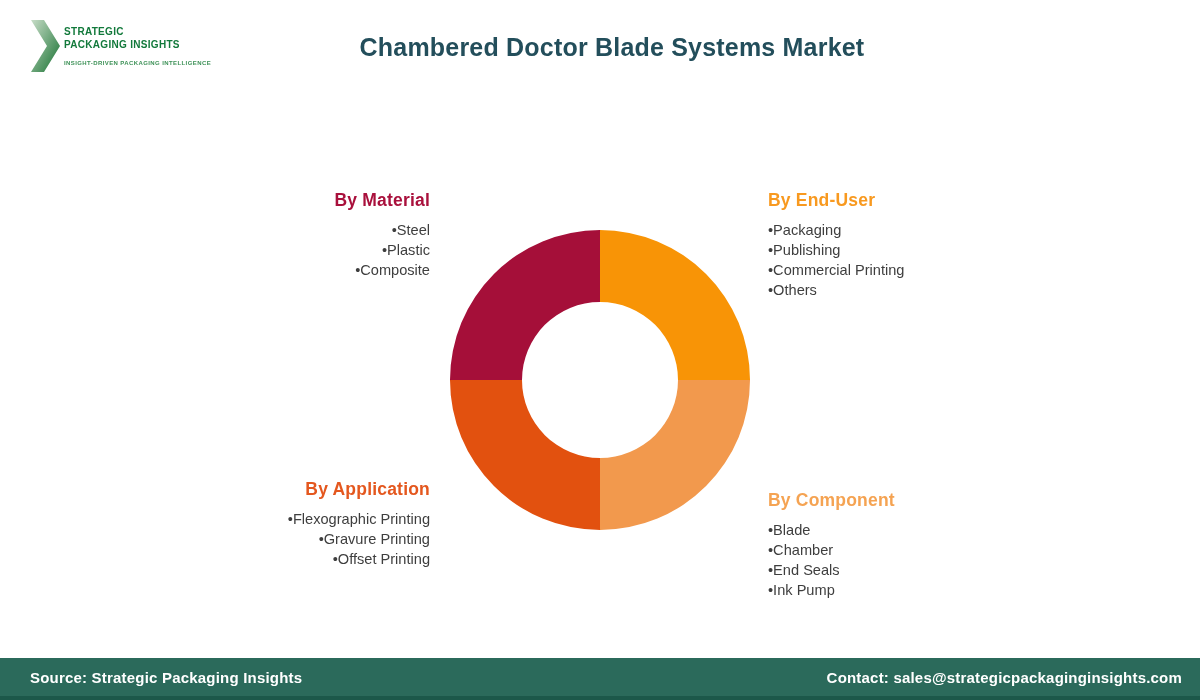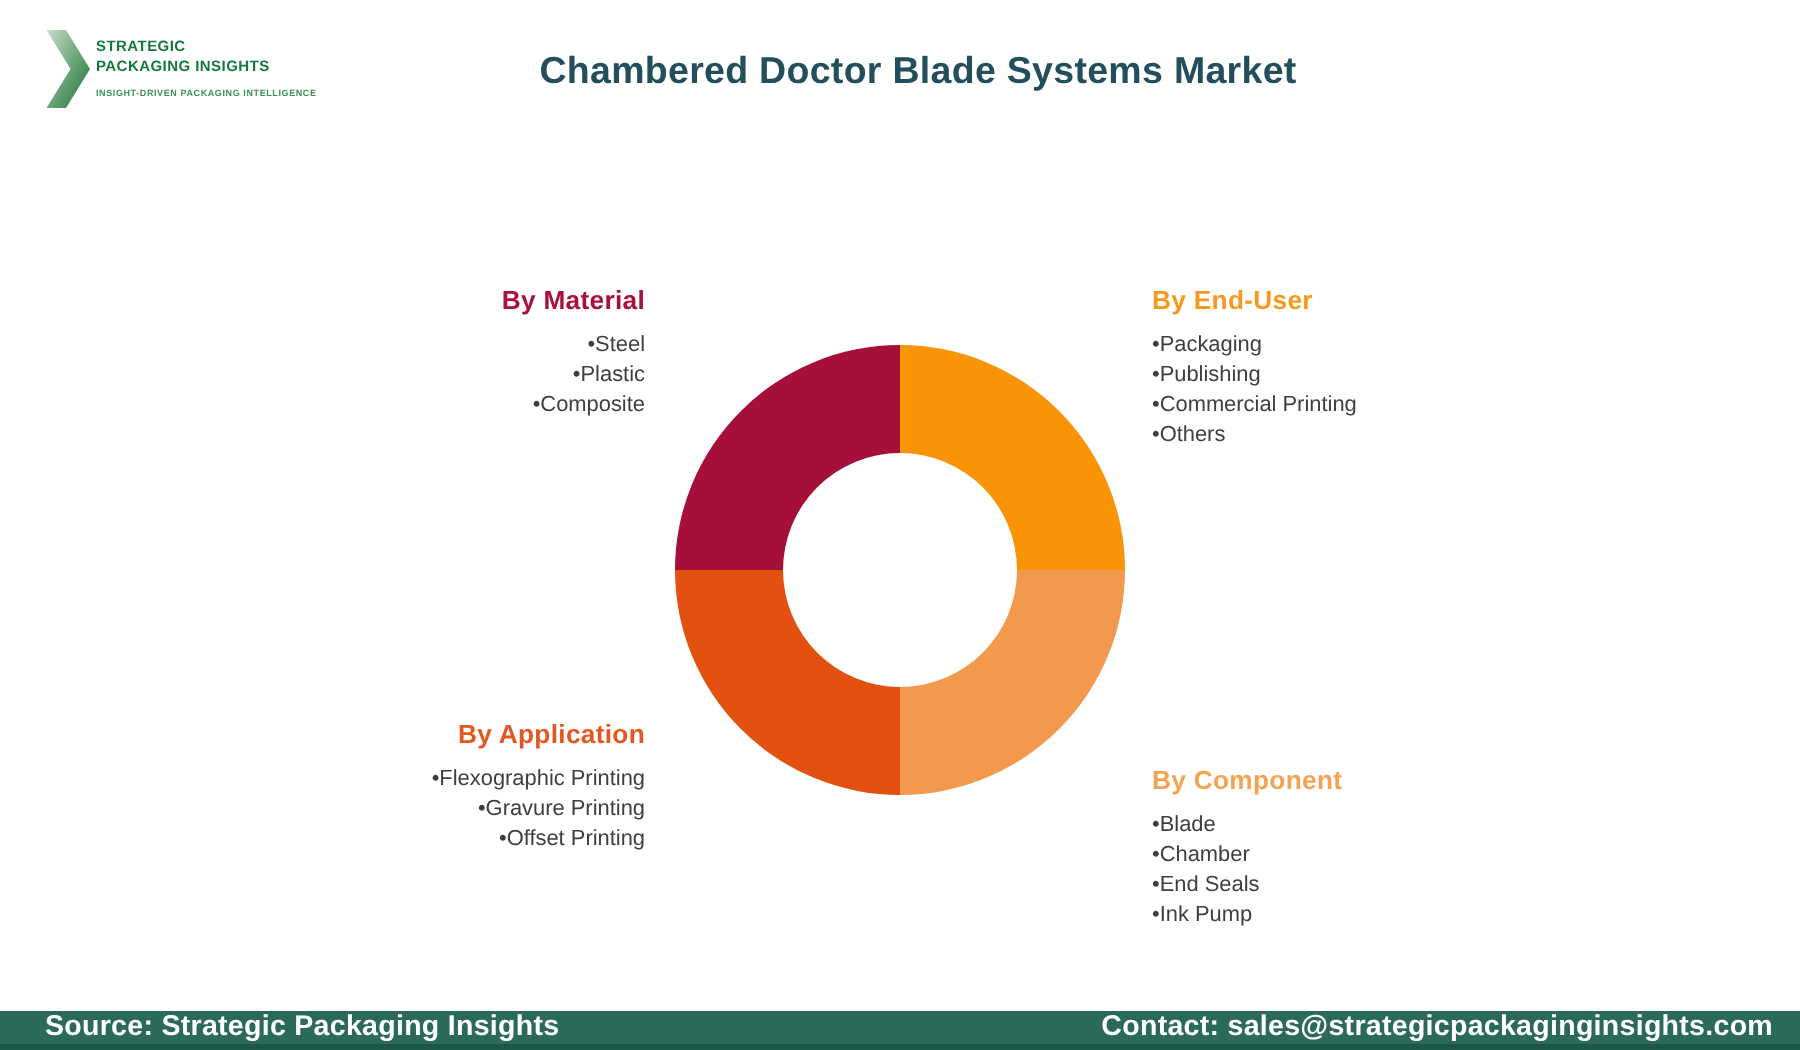--- a/index.html
+++ b/index.html
@@ -77,37 +77,37 @@
   .segment li {
     font-size: 14.6px;
     line-height: 20px;
     color: #3E3E3E;
   }
   .segment li::before { content: "\2022 "; color: #3E3E3E; }
   .seg-align-right { text-align: right; }
   .seg-material    { top: 190px; right: 770px; }
   .seg-end-user    { top: 190px; left: 768px; }
   .seg-application { top: 479px; right: 770px; margin-left: 11px; }
-  .seg-component   { top: 490px; left: 768px; margin-top: 20px; }
+  .seg-component   { top: 490px; left: 768px; }
 
   
   .footer {
     position: absolute;
     left: 0;
     bottom: 0;
     width: 100%;
-    height: 26px;
+    height: 42px;
     background: #2B6A5B;
     border-bottom: 4px solid #1C584A;
     display: flex;
     align-items: center;
     justify-content: space-between;
     padding: 0 18px 0 30px;
     color: #ffffff;
-    font-size: 19px;
+    font-size: 15px;
     font-weight: bold;
     letter-spacing: 0.2px;
   }
 </style>
 </head>
 <body>
 
 <div class="canvas">
 
   <div class="logo">

